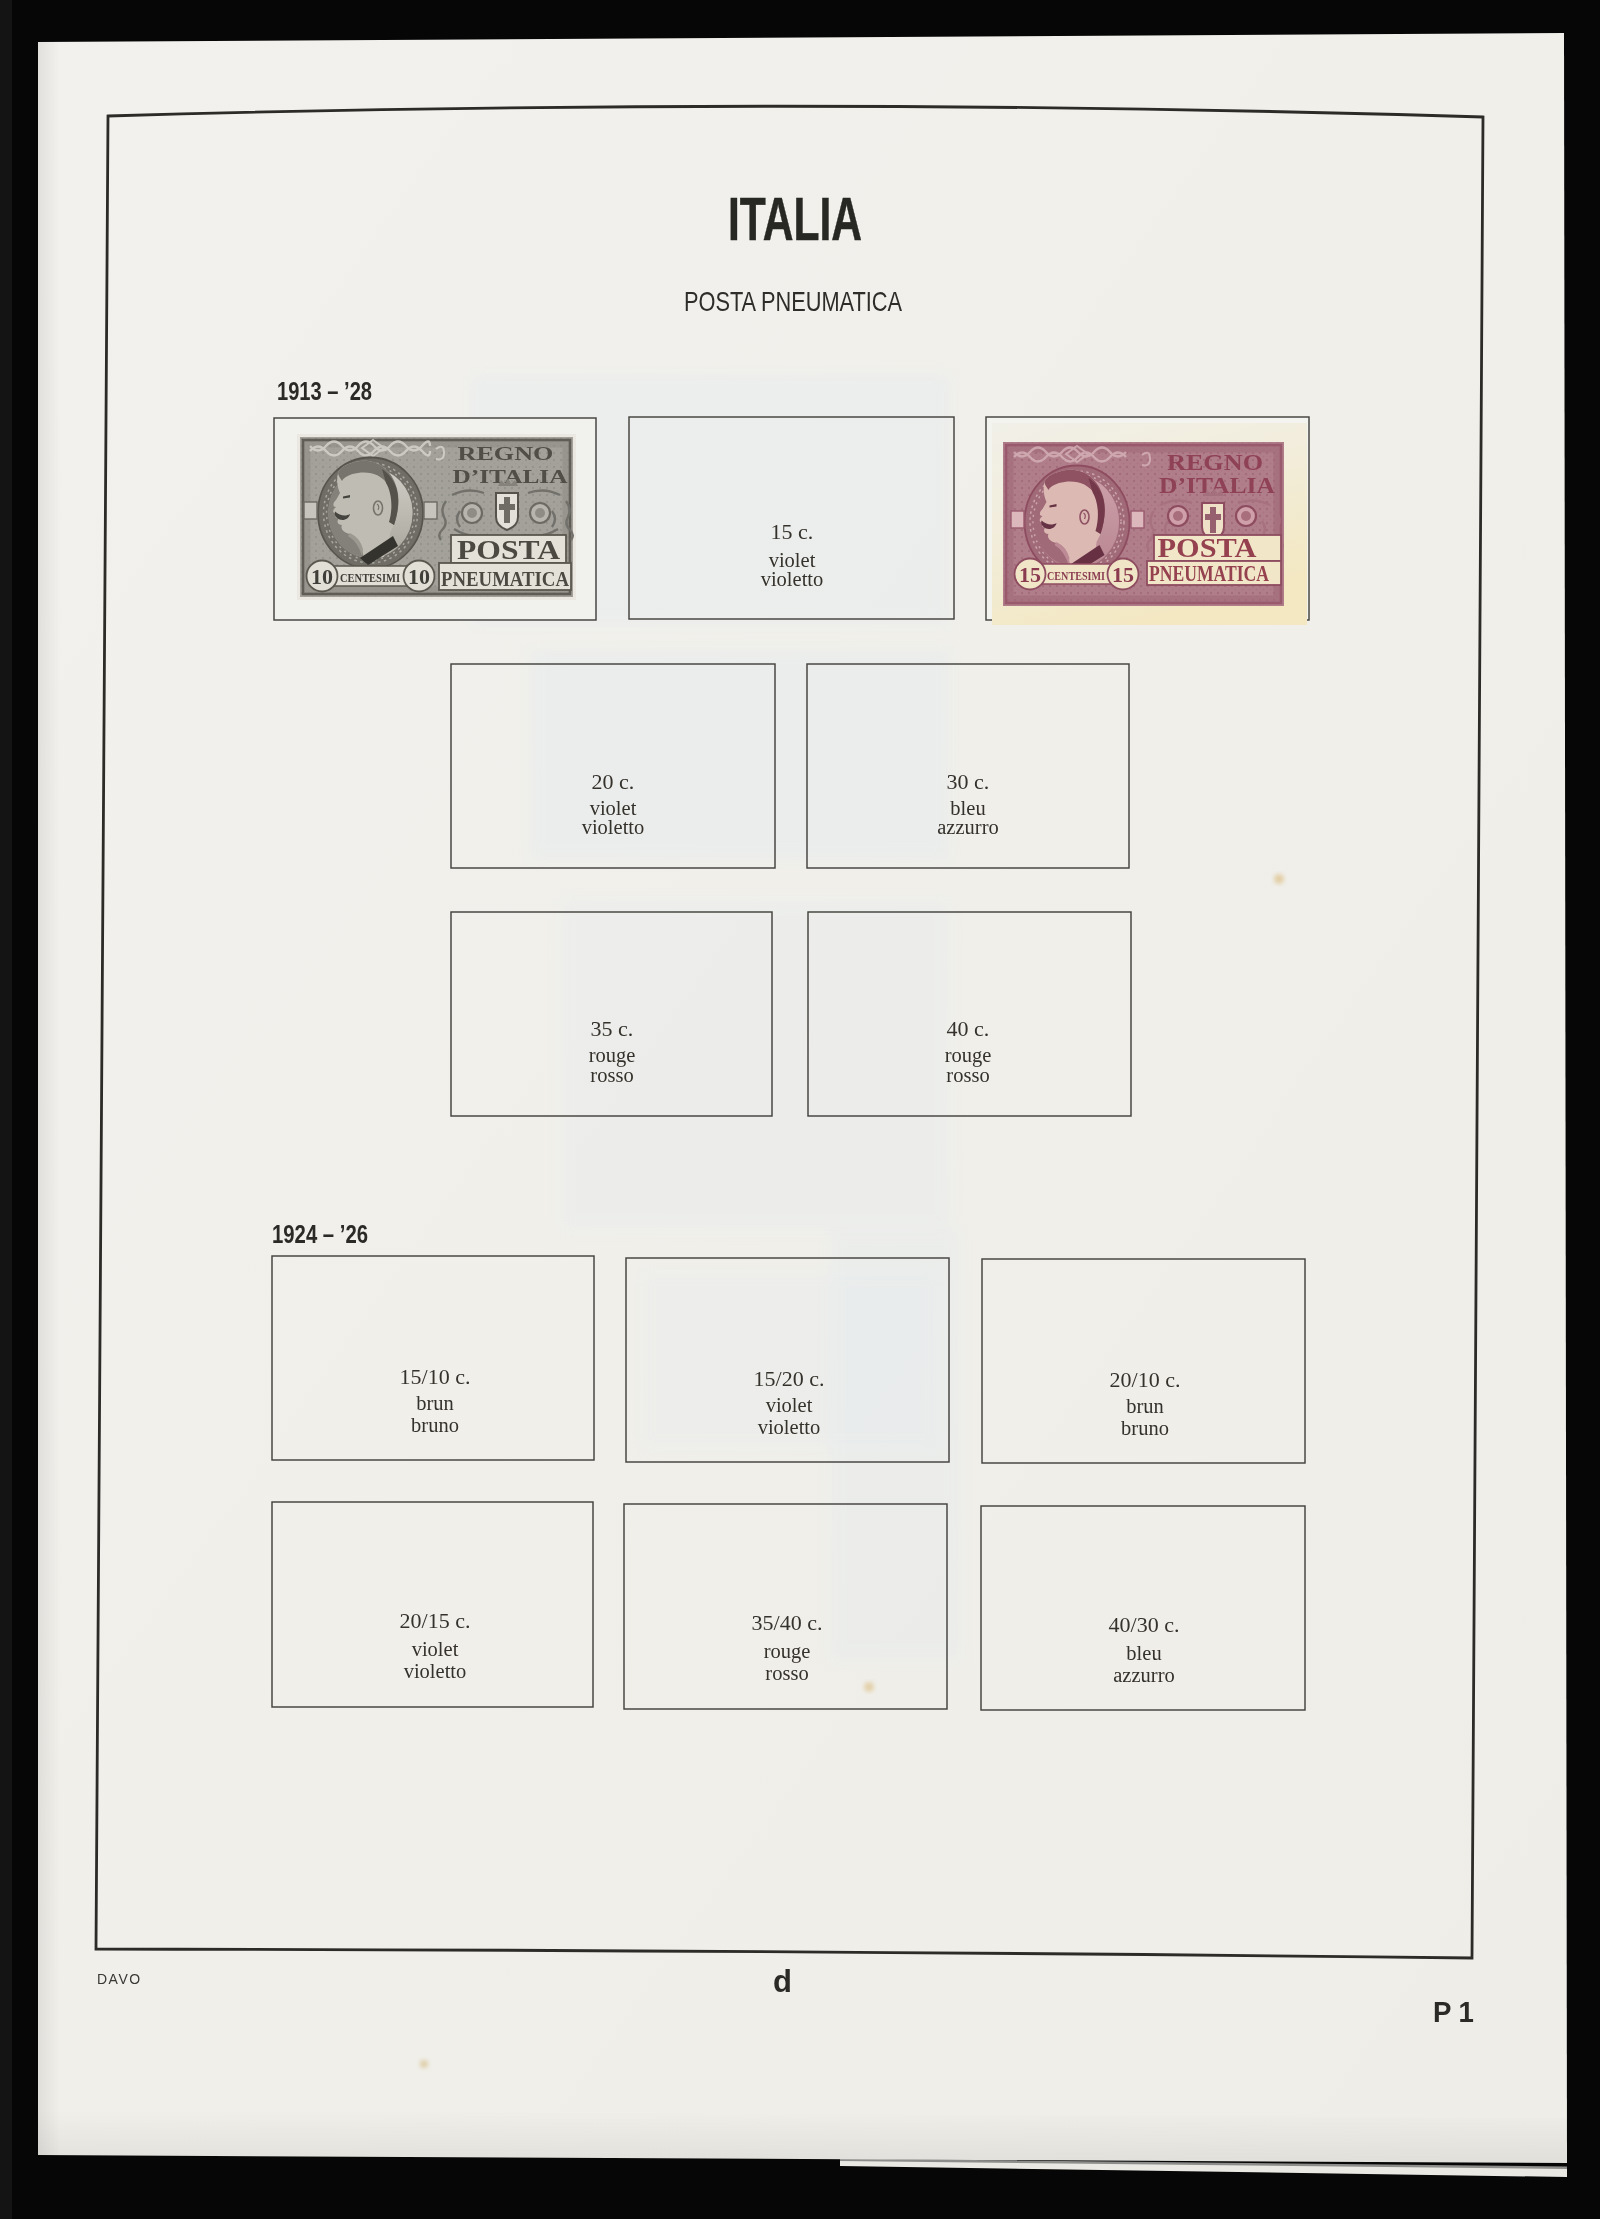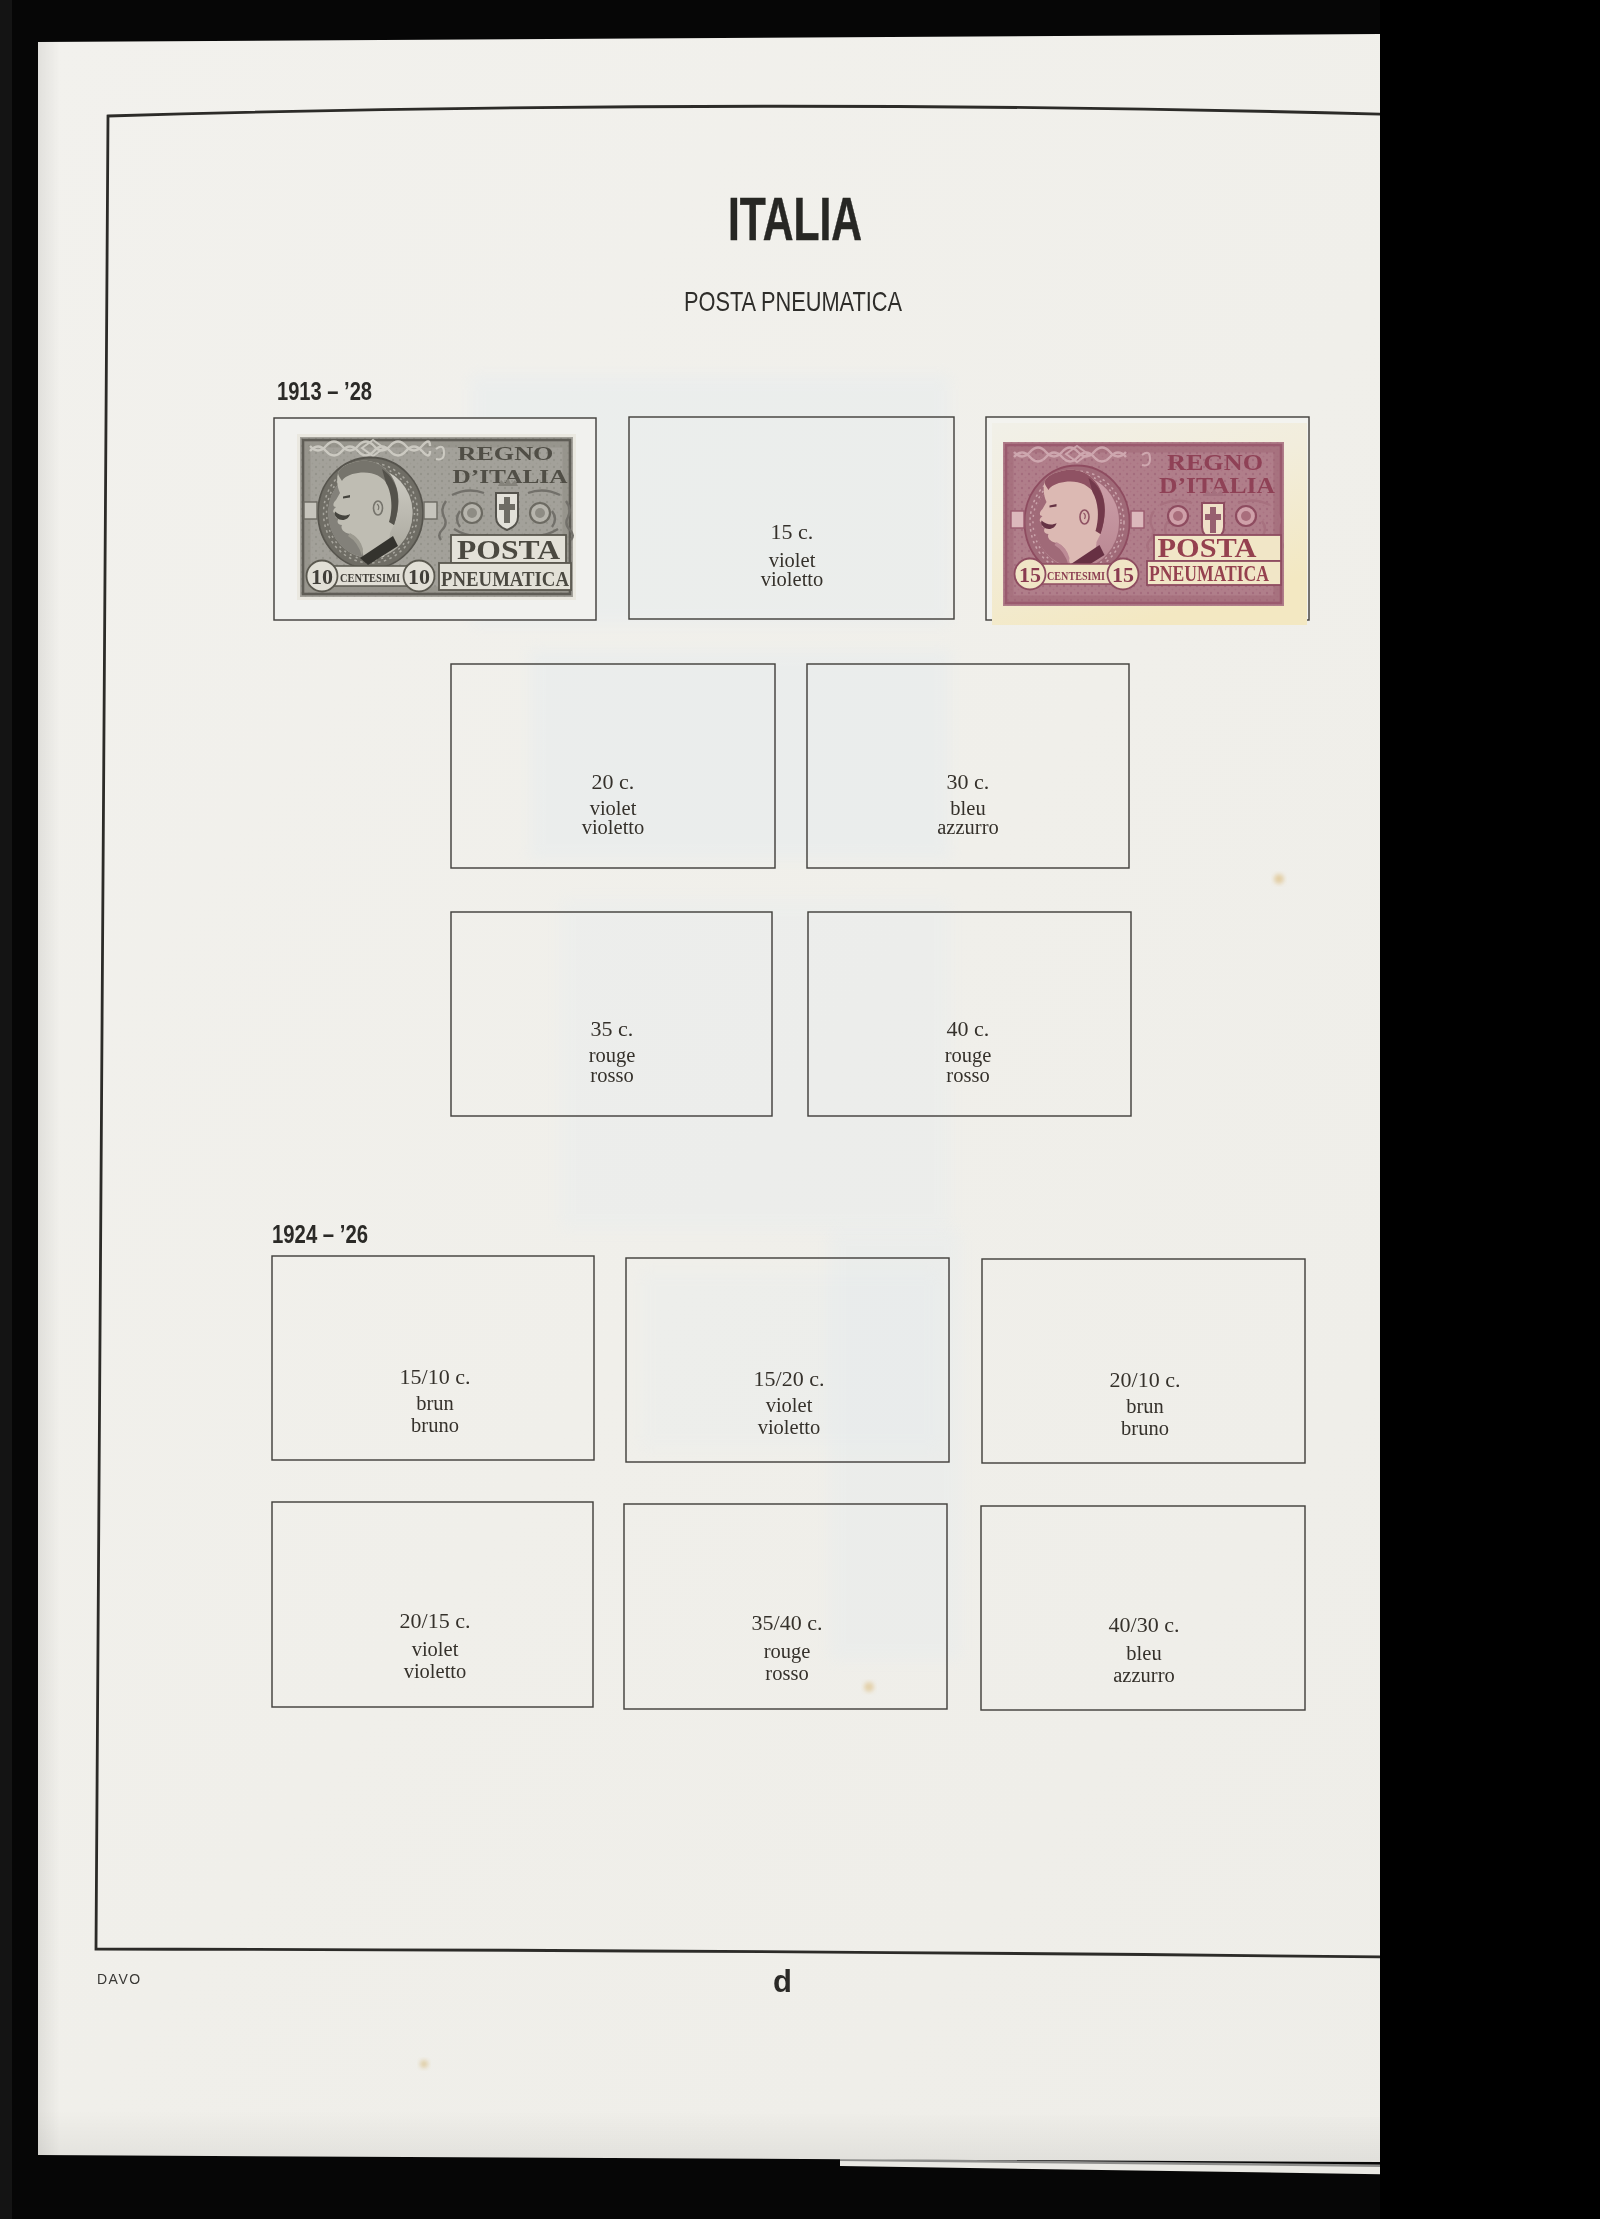--- a/index.html
+++ b/index.html
@@ -1,16 +1,16 @@
 <!DOCTYPE html>
 <html><head>
 <meta charset="utf-8">
 <style>
   html,body{margin:0;padding:0;background:#000;}
-  #wrap{position:relative;width:1380px;height:2219px;overflow:hidden;}
+  #wrap{position:relative;width:1600px;height:2219px;overflow:hidden;}
 </style>
 </head>
 <body>
 <div id="wrap">
 <svg width="1600" height="2219" viewBox="0 0 1600 2219" font-family="Liberation Serif, serif">
 <defs>
   <filter id="soft" x="-30%" y="-30%" width="160%" height="160%">
           <feGaussianBlur stdDeviation="7"></feGaussianBlur>
         </filter>
   <filter id="soft2" x="-30%" y="-30%" width="160%" height="160%">

